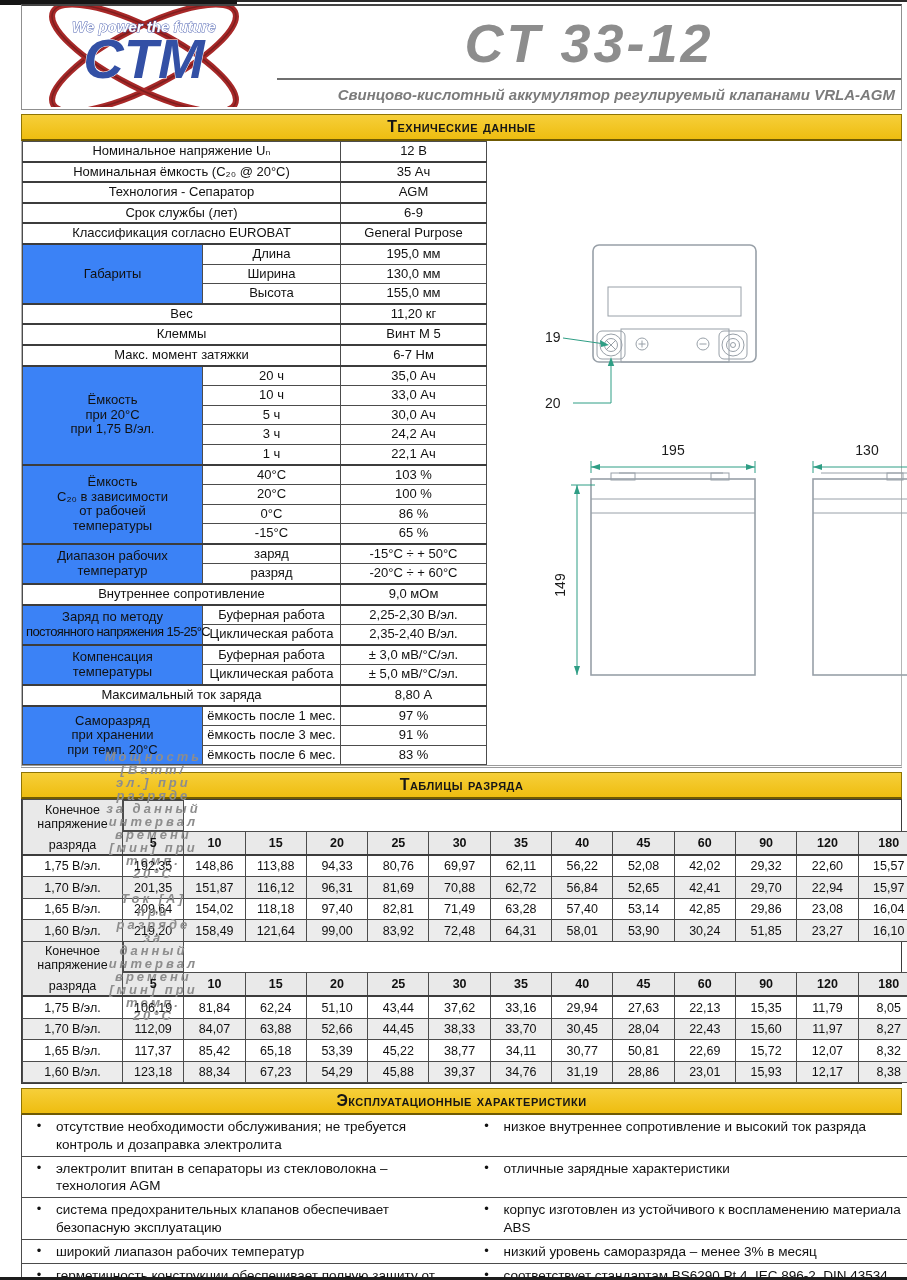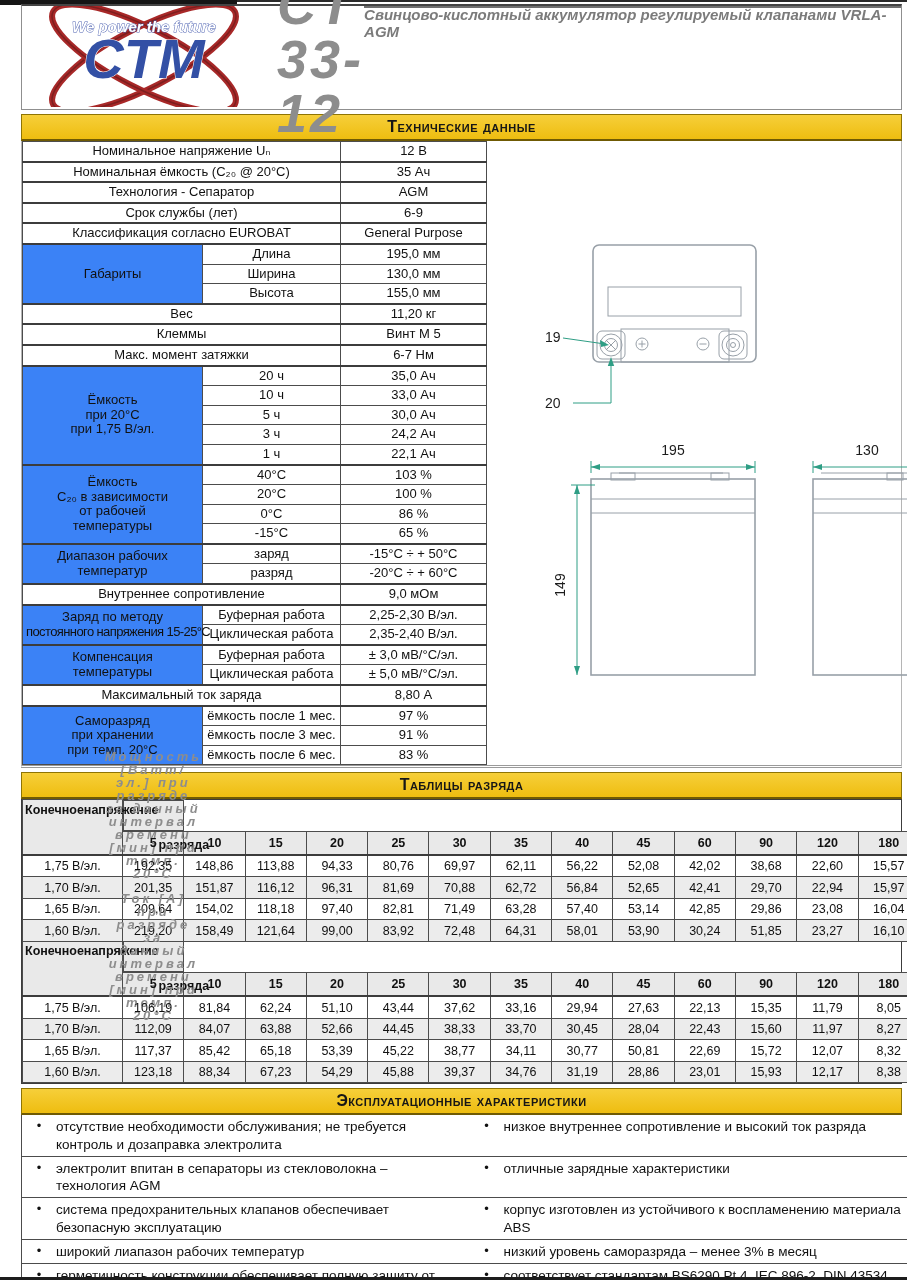--- a/index.html
+++ b/index.html
@@ -8,21 +8,21 @@
     font-family:"Liberation Sans","DejaVu Sans",sans-serif;color:#111;
     position:relative;
   }
   .page{position:absolute;inset:0;padding:4px 5px 0 5px;box-sizing:border-box;margin-left:16px;}
   .top-edge{position:absolute;top:0;left:0;width:100%;height:2px;background:#2a2a2a;}
   .top-edge-thick{position:absolute;top:0;left:0;width:237px;height:5px;background:#151515;}
 
   
   .header{border:1px solid #8f8f8f;border-top:2px solid #444;height:103px;display:flex;background:#fff;}
   .logo-cell{width:255px;flex:0 0 255px;position:relative;}
-  .head-right{flex:1;display:flex;flex-direction:row;border-left:0;}
+  .head-right{flex:1;display:flex;flex-direction:column;border-left:0;}
   .title{
     flex:1;display:flex;align-items:center;justify-content:center;
     font-size:54px;font-weight:bold;font-style:italic;color:#8d8d8d;
     letter-spacing:3px;line-height:1;padding-top:2px;
   }
   .subtitle-row{
     border-top:2px solid #6f6f6f;height:29px;display:flex;align-items:center;justify-content:flex-end;
     font-size:15px;font-weight:bold;font-style:italic;color:#7b7b7b;padding-right:6px;
   }
 
@@ -49,21 +49,21 @@
   .lbl-small{font-size:13px;letter-spacing:-0.6px;white-space:nowrap;}
   .diagram-cell{flex:1;position:relative;}
   .diagram-cell svg{position:absolute;left:28px;top:76px;}
 
   
   .dis{table-layout:fixed;width:897px;font-size:12.5px;margin-top:-1px;}
   .dis col.lc{width:100px}
   .dis col.tc{width:61.3px}
   .dis td{border:1px solid #4c4c4c;text-align:center;vertical-align:middle;padding:1px 2px;background:#fff;}
   .dis td.lh{background:#e9e9e9;font-size:12.5px;padding:2px 2px;border-bottom:2px solid #3c3c3c;}
-  .lhwrap{display:flex;flex-direction:row;height:49px;font-weight:bold;}
+  .lhwrap{display:flex;flex-direction:column;height:49px;}
   .lhwrap .l3{margin-top:auto;}
   .dis td.title{background:#e9e9e9;height:27px;font-size:13px;}
   .dis td.th{background:#e9e9e9;font-weight:bold;height:20px;border-bottom:2px solid #3c3c3c;}
   .dis tr.data td{height:18.5px;}
   .dis tr.data.alt td{background:#ececec;}
   .dis-outer{border:1px solid #3c3c3c;}
 
   
   .bullets{table-layout:fixed;width:897px;font-size:13.5px;border:1px solid #4c4c4c;border-top:0;}
   .bullets td{border-bottom:1px solid #4c4c4c;vertical-align:top;padding:3px 0 3px 0;background:#fff;}
@@ -426,21 +426,21 @@
             <td>192,35</td>
             <td>148,86</td>
             <td>113,88</td>
             <td>94,33</td>
             <td>80,76</td>
             <td>69,97</td>
             <td>62,11</td>
             <td>56,22</td>
             <td>52,08</td>
             <td>42,02</td>
-            <td>38,68</td>
+            <td>29,32</td>
             <td>22,60</td>
             <td>15,57</td>
           </tr>
           <tr class="data alt">
             <td>1,70 В/эл.</td>
             <td>201,35</td>
             <td>151,87</td>
             <td>116,12</td>
             <td>96,31</td>
             <td>81,69</td>

